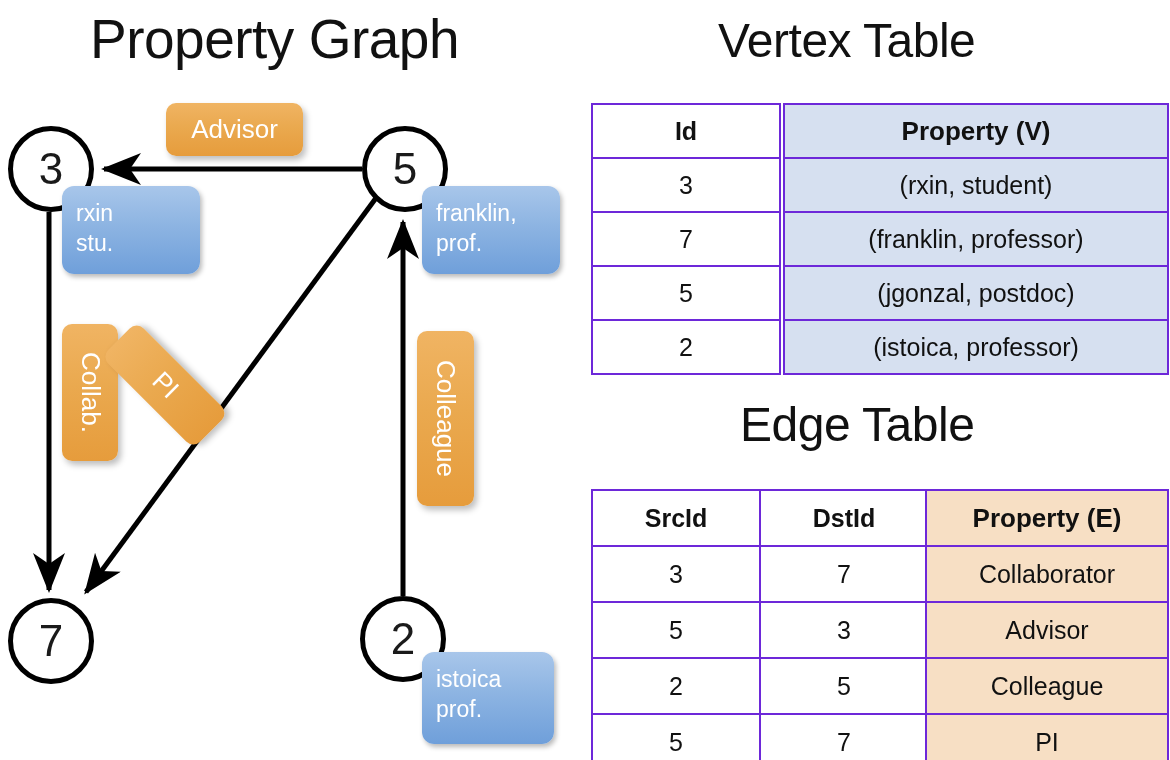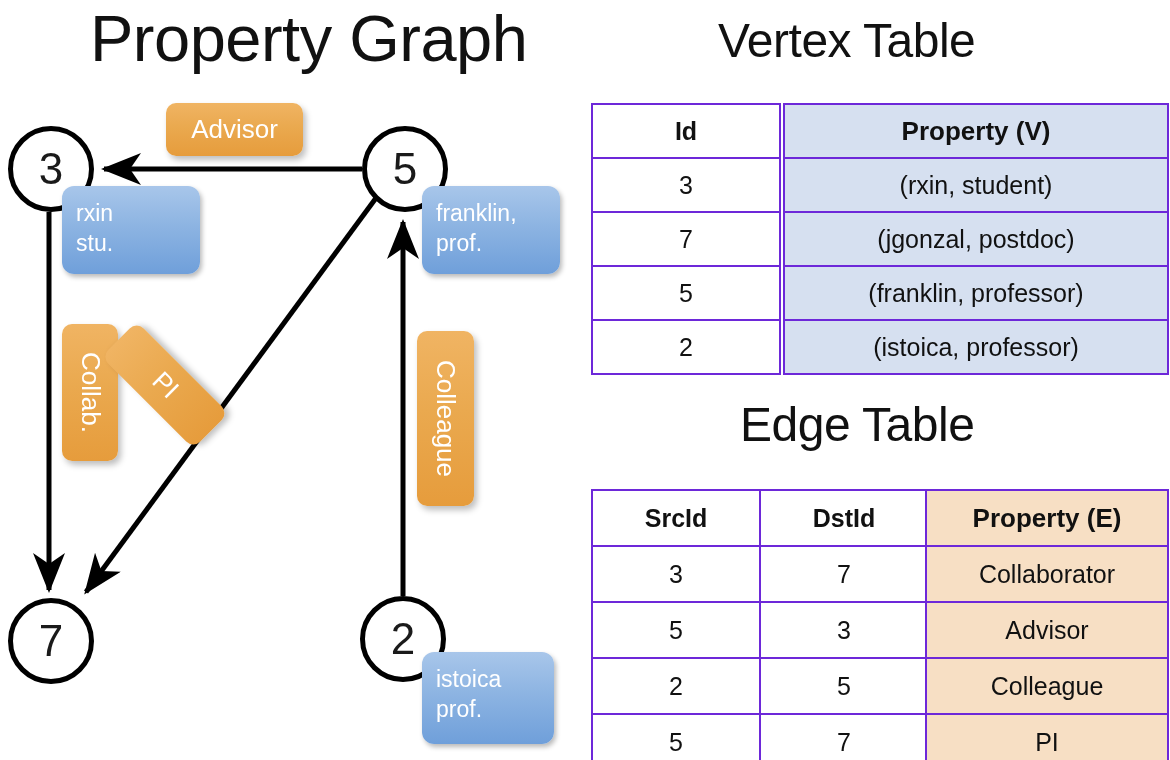--- a/index.html
+++ b/index.html
@@ -21,21 +21,21 @@
     position: absolute;
     font-family: "Liberation Sans", sans-serif;
     font-weight: 300;
     color: #111111;
     white-space: nowrap;
     letter-spacing: -0.5px;
   }
   #title-property-graph {
     left: 90px;
     top: 8px;
-    font-size: 65px;
+    font-size: 55px;
     line-height: 62px;
   }
   #title-vertex-table {
     left: 718px;
     top: 12px;
     font-size: 48px;
     line-height: 58px;
   }
   #title-edge-table {
     left: 740px;
@@ -273,24 +273,24 @@
 
 <table class="tbl" id="vertex-table-prop">
   <tbody>
       <tr>
     <th>Property (V)</th>
   </tr>
   <tr>
     <td>(rxin, student)</td>
   </tr>
   <tr>
+    <td>(franklin, professor)</td>
+  </tr>
+  <tr>
     <td>(jgonzal, postdoc)</td>
-  </tr>
-  <tr>
-    <td>(franklin, professor)</td>
   </tr>
   <tr>
     <td>(istoica, professor)</td>
   </tr>
 </tbody>
   </table>
 
 <table class="tbl" id="edge-table-ids">
   <tbody>
       <tr>

